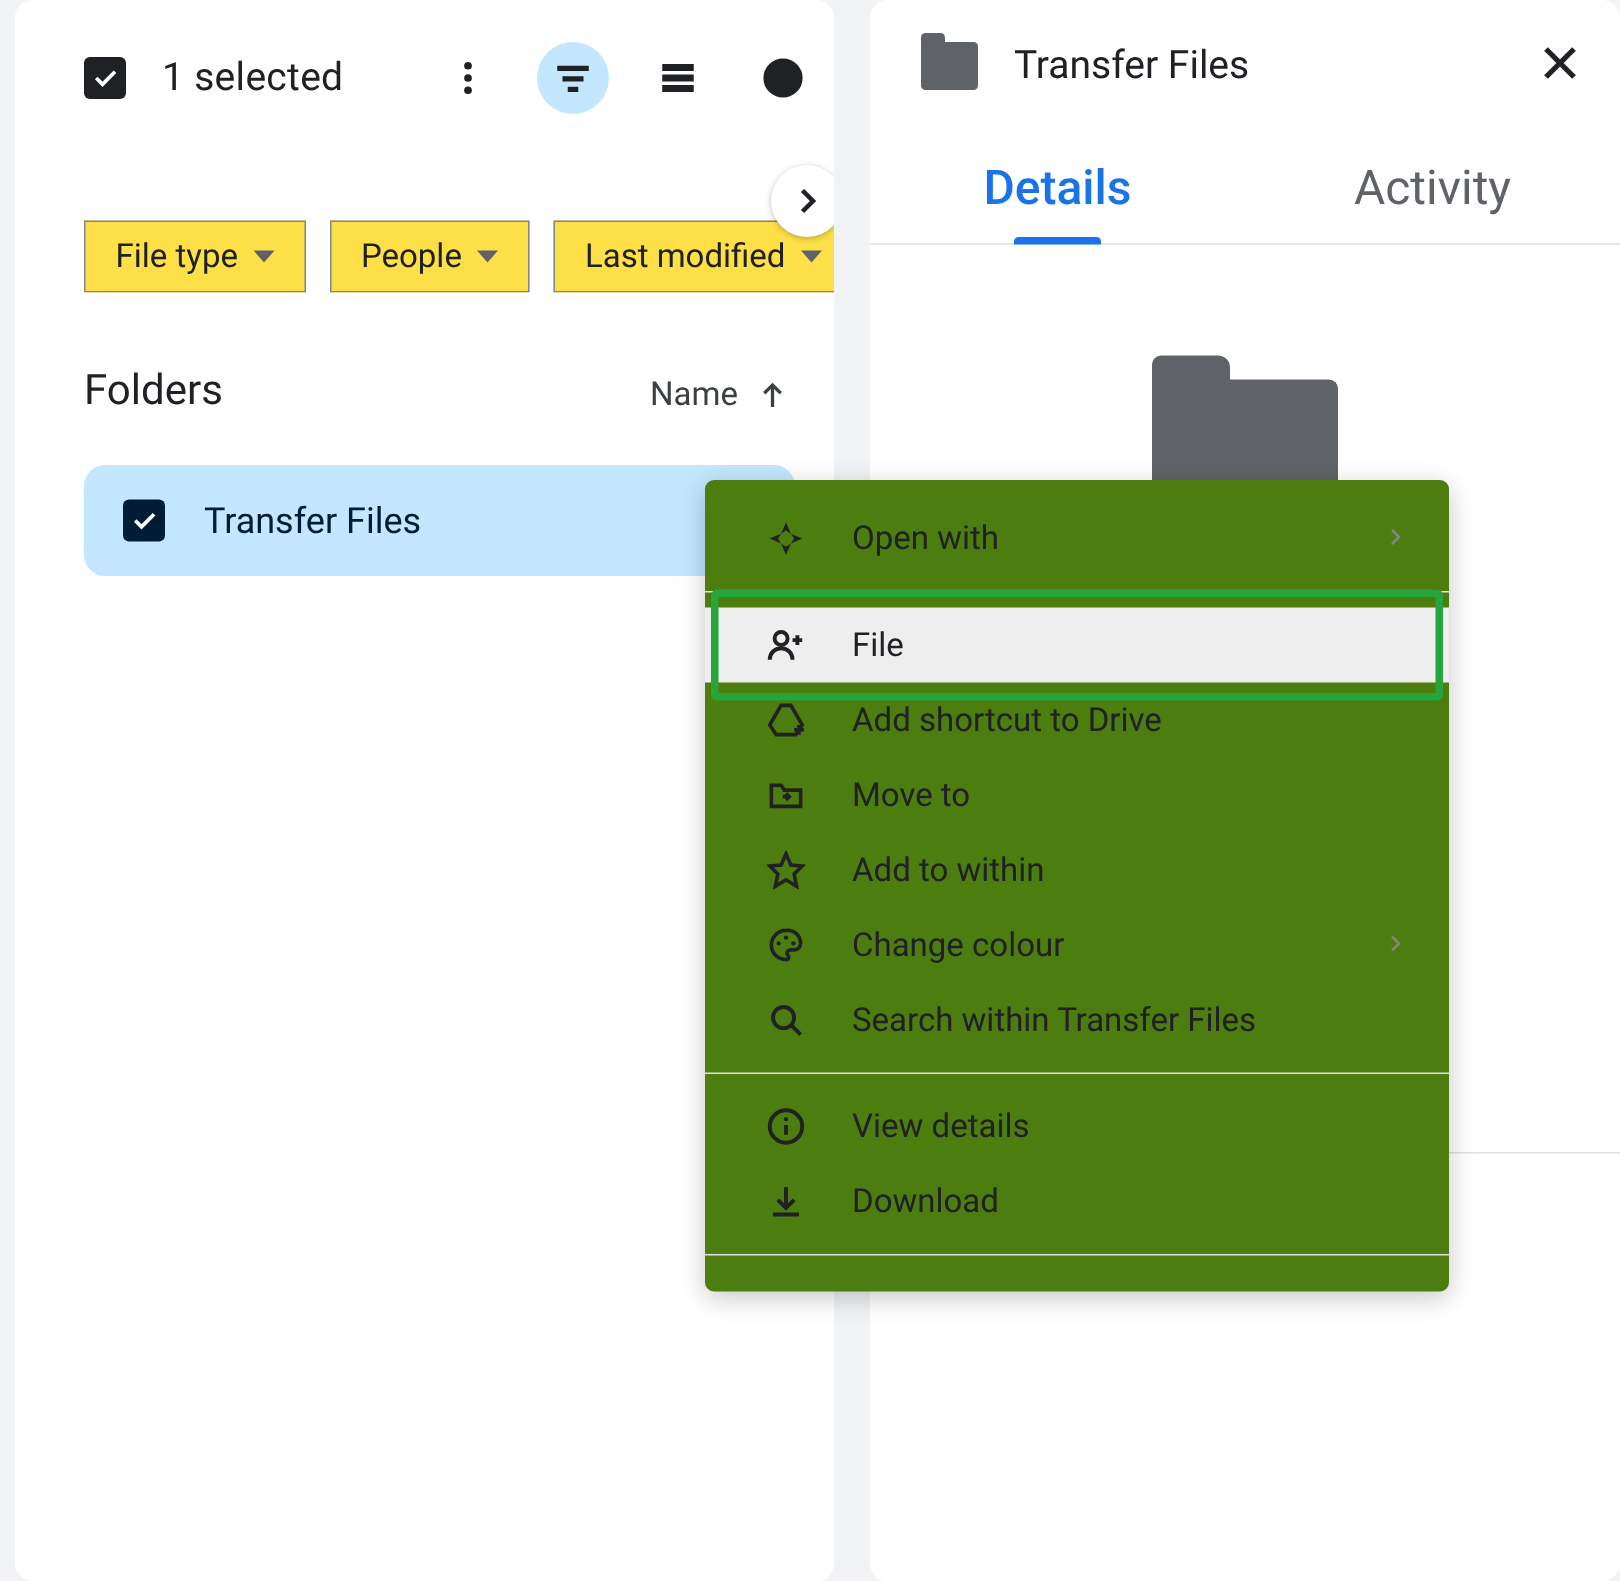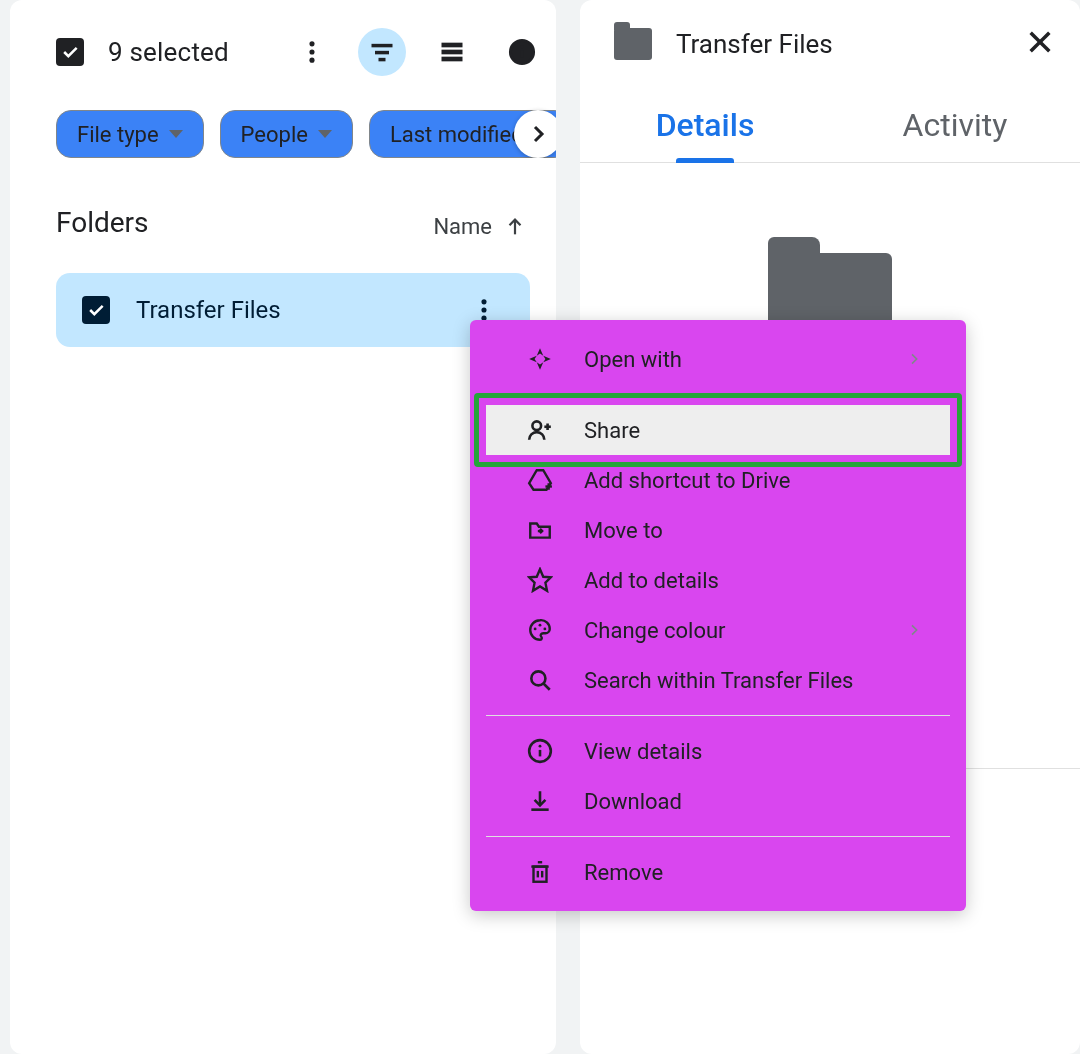--- a/index.html
+++ b/index.html
@@ -56,25 +56,26 @@
     padding: 34px 0 0 46px;
     position: relative;
     width: 100%;
     overflow:hidden;
   }
   .chip {
     display:flex; align-items:center; gap:10px;
     height: 48px;
     padding: 0 20px;
     border:1px solid #80868b;
-    border-radius: 15px;
+    border-radius: 0;
     font-size: 22px;
     white-space: nowrap;
     cursor:pointer;
-    background:#3b82f6;
+    background:#fde047;
+    margin-top:37px;
   }
   .chip .caret { width:0; height:0; border-left:7px solid transparent; border-right:7px solid transparent; border-top:8px solid #5f6368; }
   .chip-scroll-btn {
     position:absolute;
     right: -6px;
     top: 34px;
     width:48px; height:48px;
     border-radius:50%;
     background:#fff;
     box-shadow: 0 1px 4px rgba(0,0,0,.25);
@@ -196,24 +197,24 @@
     left:0; right:0;
     height:1px;
     background:#e0e0e0;
   }
 
   
   .ctx-menu {
     position:absolute;
     left: 470px; top: 320px;
     width: 496px;
-    background:#d946ef;
+    background:#4d7c0f;
     border-radius: 6px;
     box-shadow: 0 4px 18px rgba(0,0,0,.22);
-    padding: 14px 16px;
+    padding: 14px 0;
     z-index: 50;
   }
   .ctx-item {
     display:flex;
     align-items:center;
     height: 50px;
     padding: 0 28px 0 40px;
     gap: 30px;
     font-size:22px;
     cursor:pointer;
@@ -242,21 +243,21 @@
 </head>
 <body>
 
 <div class="surface left-panel">
   <div class="lp-header">
     <div class="checkbox">
       <svg viewBox="0 0 24 24">
           <polyline points="5 12 10 17 20 7"></polyline>
         </svg>
     </div>
-    <div class="sel-count">9 selected</div>
+    <div class="sel-count">1 selected</div>
     <div class="spacer"></div>
     <div class="lp-header-icons">
       <div class="icon-btn">
         <svg viewBox="0 0 24 24">
             <circle cx="12" cy="5" r="2.2"></circle>
             <circle cx="12" cy="12" r="2.2"></circle>
             <circle cx="12" cy="19" r="2.2"></circle>
           </svg>
       </div>
       <div class="icon-btn active">
@@ -374,21 +375,21 @@
 
   <div class="ctx-item highlighted" id="share-item">
     <span class="mi">
       <svg viewBox="0 0 24 24" fill="none" stroke="#202124" stroke-width="2.4">
           <circle cx="9" cy="8" r="4"></circle>
           <path d="M2 21c0-4 3-7 7-7s7 3 7 7"></path>
           <line x1="19" y1="6" x2="19" y2="12"></line>
           <line x1="16" y1="9" x2="22" y2="9"></line>
         </svg>
     </span>
-    <span>Share</span>
+    <span>File</span>
   </div>
 
 
   <div class="ctx-item">
     <span class="mi">
       <svg viewBox="0 0 24 24" fill="none" stroke="#202124" stroke-width="2.2">
           <polygon points="9 3 15 3 22 15 18 21 6 21 2 15"></polygon>
           <line x1="17" y1="18" x2="23" y2="18"></line>
           <line x1="20" y1="15" x2="20" y2="21"></line>
         </svg>
@@ -406,21 +407,21 @@
     </span>
     <span>Move to</span>
   </div>
 
   <div class="ctx-item">
     <span class="mi">
       <svg viewBox="0 0 24 24" fill="none" stroke="#202124" stroke-width="2.2">
           <polygon points="12 2 15 9 22 9.5 17 14.5 18.5 22 12 18 5.5 22 7 14.5 2 9.5 9 9"></polygon>
         </svg>
     </span>
-    <span>Add to details</span>
+    <span>Add to within</span>
   </div>
 
 
   <div class="ctx-item">
     <span class="mi">
       <svg viewBox="0 0 24 24" fill="none" stroke="#202124" stroke-width="2.2">
           <path d="M12 3a9 9 0 1 0 0 18c2 0 2-2 1-3s0-3 2-3h2a4 4 0 0 0 4-4 8 8 0 0 0-9-8z"></path>
           <circle cx="7.5" cy="11" r="1.3" fill="#202124" stroke="none"></circle>
           <circle cx="12" cy="7.5" r="1.3" fill="#202124" stroke="none"></circle>
           <circle cx="16.5" cy="11" r="1.3" fill="#202124" stroke="none"></circle>
@@ -462,27 +463,15 @@
           <line x1="12" y1="3" x2="12" y2="15"></line>
           <polyline points="7 11 12 16 17 11"></polyline>
           <line x1="4" y1="20" x2="20" y2="20"></line>
         </svg>
     </span>
     <span>Download</span>
   </div>
 
   <div class="ctx-sep"></div>
 
-  <div class="ctx-item">
-    <span class="mi">
-      <svg viewBox="0 0 24 24" fill="none" stroke="#202124" stroke-width="2.2">
-          <rect x="6" y="7" width="12" height="14"></rect>
-          <line x1="4" y1="7" x2="20" y2="7"></line>
-          <line x1="10" y1="3" x2="14" y2="3"></line>
-          <line x1="10" y1="11" x2="10" y2="17"></line>
-          <line x1="14" y1="11" x2="14" y2="17"></line>
-        </svg>
-    </span>
-    <span>Remove</span>
-  </div>
 </div>
 
 <div class="ctx-highlight-box" id="hl-box" style="left: 474px; width: 488px; top: 393px; height: 74px;"></div>
 
 </body></html>

